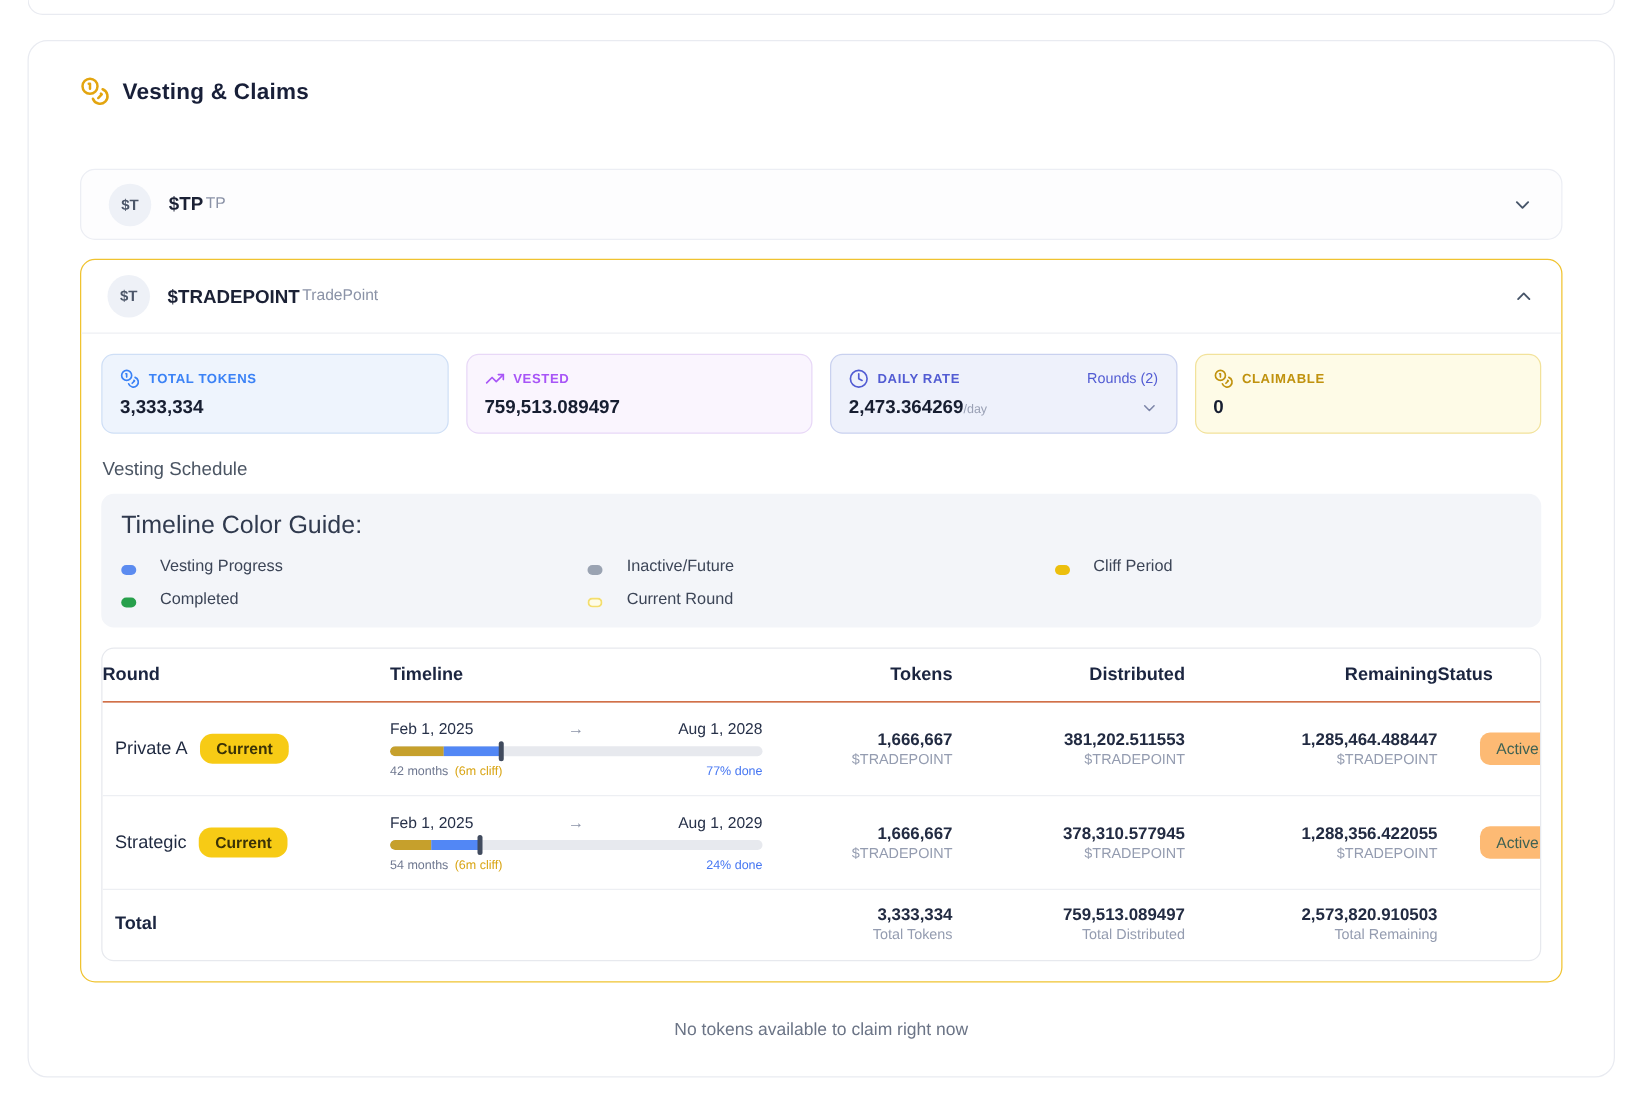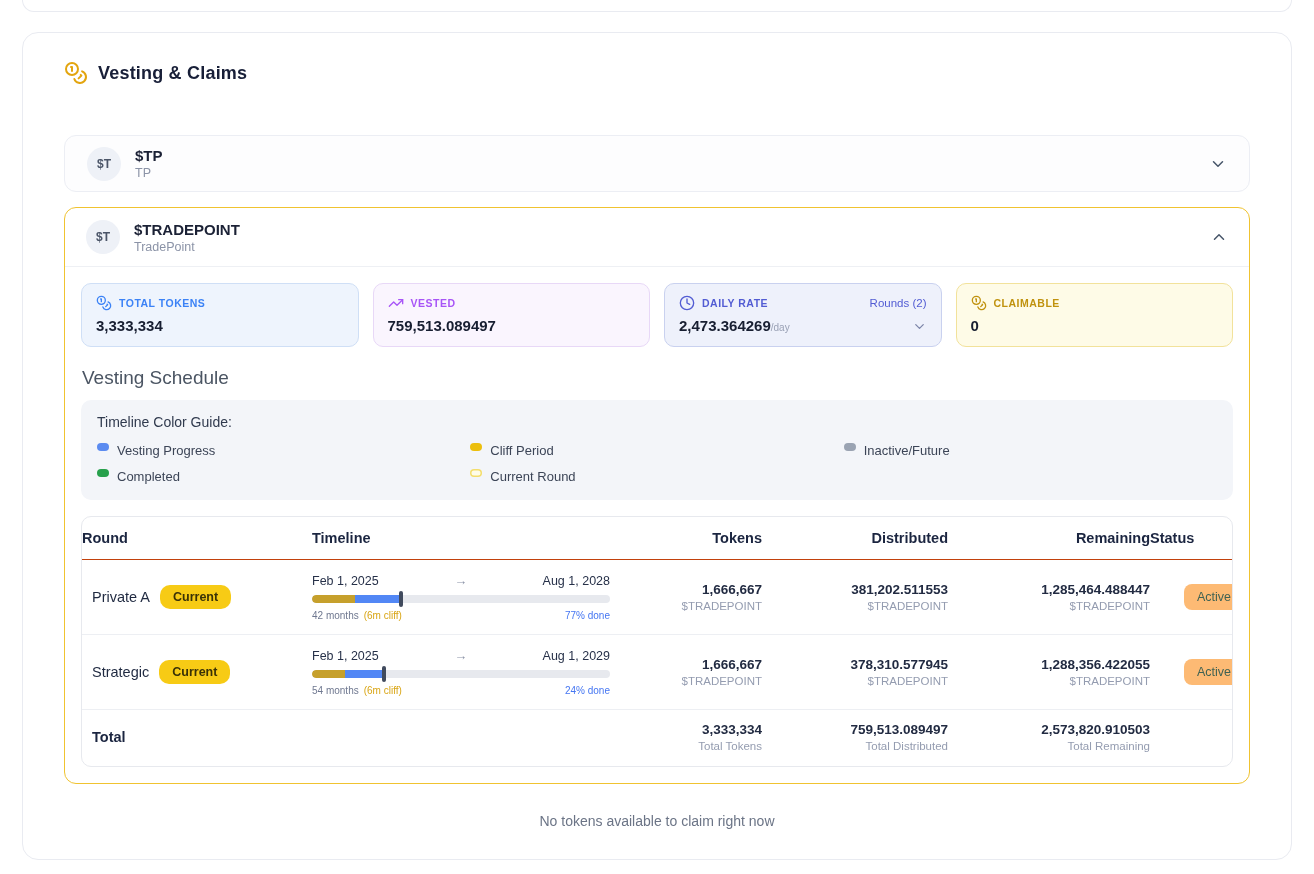--- a/index.html
+++ b/index.html
@@ -10,21 +10,21 @@
   .main-card { margin: 20px 22px 0; border: 1px solid #e9ebf1; border-radius: 16px; padding: 28px 41px 30px; min-height: 814px; }
 
   .page-header { display: flex; align-items: center; gap: 10px; }
   .page-header .hdr-icon { width: 24px; height: 24px; color: #e3a50f; }
   .page-header h1 { font-size: 18px; font-weight: 700; color: #181f38; letter-spacing: .2px; }
 
   .token-list { margin-top: 50px; display: flex; flex-direction: column; gap: 15px; }
 
   .token-row { display: flex; align-items: center; border: 1px solid #eceef4; border-radius: 12px; background: #fdfdfe; padding: 0 22px; height: 57px; cursor: pointer; }
   .avatar { width: 34px; height: 34px; border-radius: 50%; background: #eef1f7; color: #4b5568; font-size: 12px; font-weight: 600; display: flex; align-items: center; justify-content: center; flex: 0 0 auto; }
-  .token-id { margin-left: 14px; display: flex; flex-direction: column; gap: 2px; }
+  .token-id { margin-left: 14px; display: flex; flex-direction: row; gap: 2px; }
   .token-symbol { font-size: 15px; font-weight: 700; color: #1b2135; }
   .token-name { font-size: 12.5px; color: #8b93a7; }
   .chev { margin-left: auto; width: 18px; height: 18px; color: #475569; }
 
   .tp-card { border: 1.5px solid #f0c330; border-radius: 12px; background: #fff; }
   .tp-header { display: flex; align-items: center; padding: 12px 21px; border-bottom: 1px solid #eef0f4; cursor: pointer; }
   .tp-body { padding: 16px; }
 
   .stats-grid { display: grid; grid-template-columns: repeat(4, 1fr); gap: 14px; }
   .stat-card { border: 1px solid; border-radius: 10px; padding: 11px 14px; height: 64px; }
@@ -39,26 +39,26 @@
   .stat-blue   .stat-icon, .stat-blue .stat-label { color: #3b82f6; }
   .stat-purple { background: #faf5fe; border-color: #e8d8f7; }
   .stat-purple .stat-icon, .stat-purple .stat-label { color: #a855f7; }
   .stat-indigo { background: #eef1fb; border-color: #c9d1ef; }
   .stat-indigo .stat-icon, .stat-indigo .stat-label { color: #525cd3; }
   .rounds-label { font-size: 11.5px; font-weight: 500; color: #525cd3; }
   .stat-chev { width: 15px; height: 15px; color: #7c85a8; }
   .stat-yellow { background: #fefbe7; border-color: #f2e29b; }
   .stat-yellow .stat-icon, .stat-yellow .stat-label { color: #c0920e; }
 
-  .schedule-title { margin: 20px 0 11px 1px; font-size: 19px; color: #4b5563; }
+  .schedule-title { margin: 20px 0 11px 1px; font-size: 15px; color: #4b5563; }
 
   .guide-box { background: #f3f5f9; border-radius: 10px; padding: 14px 16px 16px; }
-  .guide-title { font-size: 14px; color: #303a4e; }
+  .guide-title { font-size: 20px; color: #303a4e; }
   .guide-grid { margin-top: 13px; display: grid; grid-template-columns: 1fr 1fr 1fr; row-gap: 11px; }
-  .guide-item { display: flex; align-items: flex-start; gap: 8px; font-size: 13px; color: #3c4557; }
+  .guide-item { display: flex; align-items: flex-end; gap: 19px; font-size: 13px; color: #3c4557; }
   .dot { width: 12px; height: 8px; border-radius: 4px; flex: 0 0 auto; }
 
   .table { margin-top: 16px; border: 1px solid #e7e9ee; border-radius: 10px; overflow: hidden; }
   .tgrid { display: grid; grid-template-columns: 218px 322px 140px 186px 202px auto; align-items: center; }
   .thead { border-bottom: 1px solid #c2410c; }
   .thead > div { padding: 13px 0; font-size: 14.5px; font-weight: 600; color: #1b2540; }
   .c-round { padding-left: 10px; }
   .c-num { text-align: right; padding-right: 2px; }
   .c-status { padding-left: 34px; }
 
@@ -230,26 +230,26 @@
         <div class="schedule-title">Vesting Schedule</div>
 
         <div class="guide-box">
           <div class="guide-title">Timeline Color Guide:</div>
           <div class="guide-grid">
             <div class="guide-item">
               <span class="dot" style="background: rgb(91, 139, 240);"></span>
               <span>Vesting Progress</span>
             </div>
             <div class="guide-item">
+              <span class="dot" style="background: rgb(154, 163, 178);"></span>
+              <span>Inactive/Future</span>
+            </div>
+            <div class="guide-item">
               <span class="dot" style="background: rgb(236, 191, 13);"></span>
               <span>Cliff Period</span>
-            </div>
-            <div class="guide-item">
-              <span class="dot" style="background: rgb(154, 163, 178);"></span>
-              <span>Inactive/Future</span>
             </div>
             <div class="guide-item">
               <span class="dot" style="background: rgb(39, 160, 76);"></span>
               <span>Completed</span>
             </div>
             <div class="guide-item">
               <span class="dot" style="background: rgb(254, 252, 232); box-shadow: rgb(243, 221, 109) 0px 0px 0px 1.5px inset;"></span>
               <span>Current Round</span>
             </div>
           </div>

